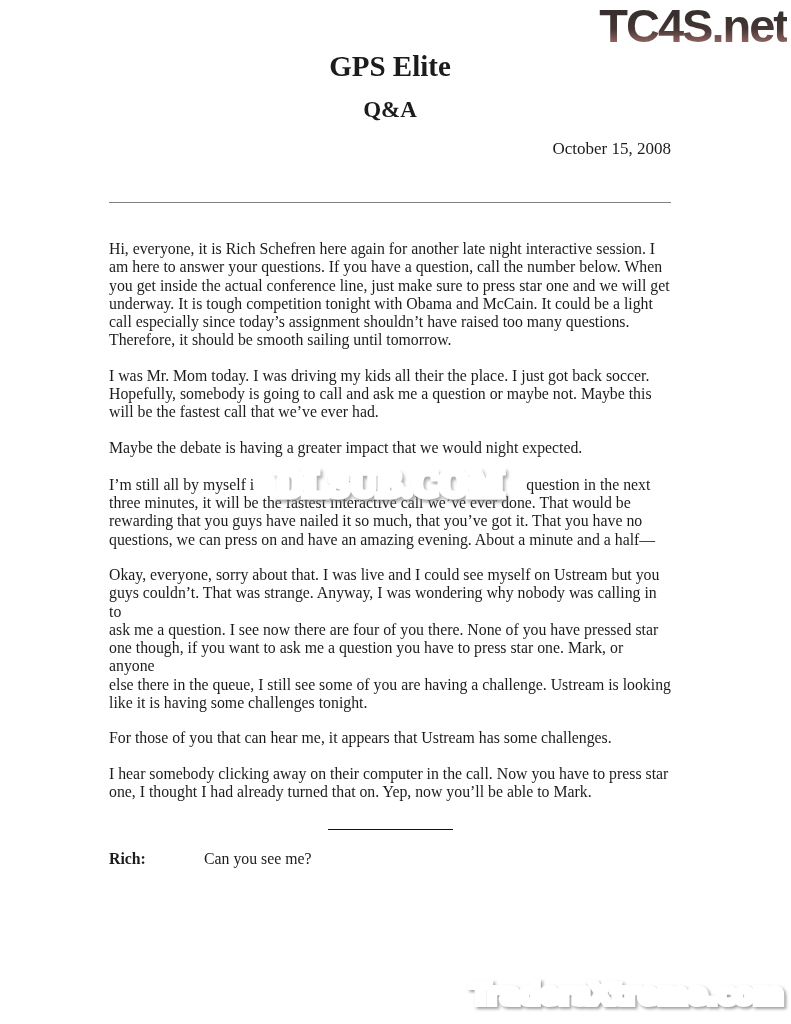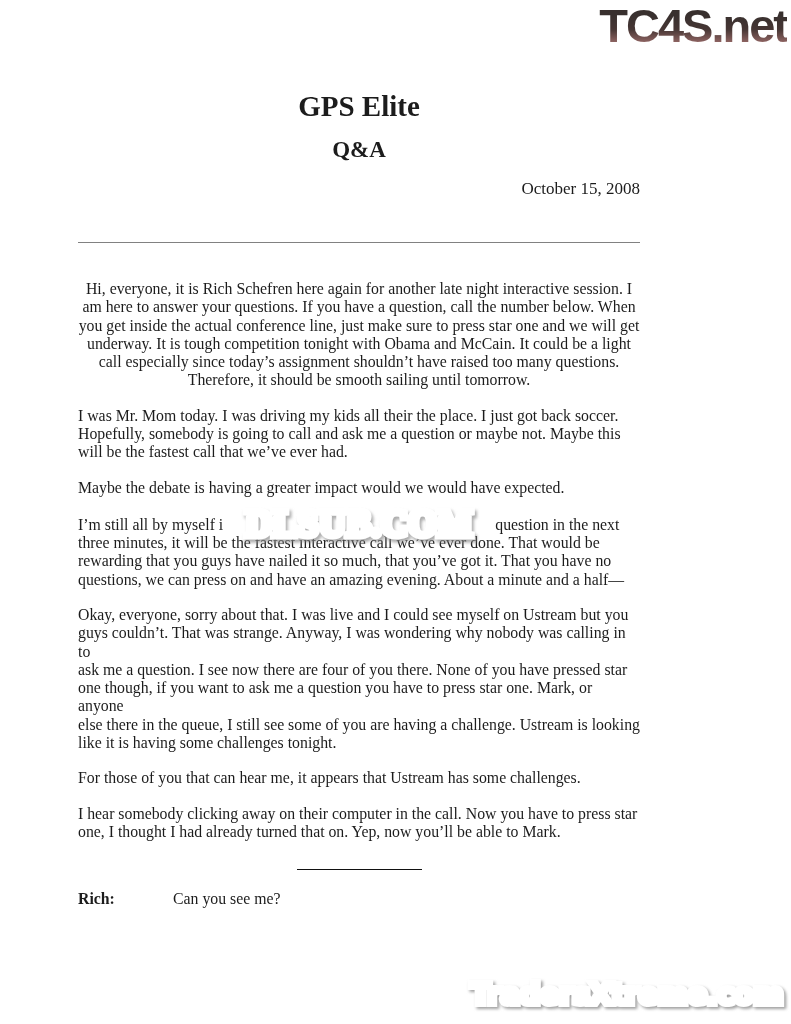--- a/index.html
+++ b/index.html
@@ -12,30 +12,30 @@
   .top-logo {
     position:absolute; top:2px; right:4px;
     font-family:"Liberation Sans", sans-serif; font-weight:bold;
     font-size:47px; line-height:1; letter-spacing:-2px;
     background:linear-gradient(180deg,#38302e 28%,#463634 58%,#8a615f 84%,#a8797a 100%);
     -webkit-background-clip:text; background-clip:text; color:transparent;text-align:center;
   }
 
   
   .doc {
-    width:562px; margin-left:78px; padding-top:90px;
+    width:562px; margin-left:109px; padding-top:50px;
     font-size:15.8px; line-height:18.3px;
   }
   .doc-title   { font-size:29px; line-height:33px; font-weight:bold; text-align:center; margin:0; }
   .doc-subtitle{ font-size:23px; line-height:26px; font-weight:bold; text-align:center; margin:14px 0 0; }
   .doc-date    { font-size:17px; line-height:20px; text-align:right; margin:16px 0 0; }
   .rule  { border:none; border-top:1px solid #818181; width:100%; margin:43px 0 0; }
 
   .para  { margin:17px 0 0; }
-  .para.first { margin-top:37px;text-align:center; }
+  .para.first { margin-top:37px; }
   .pre   { white-space:pre-line; }
   .block { display:block; }
   .nowrap{ white-space:nowrap; }
 
   
   .wm-gap {
     display:inline-block; width:272px; height:1em;
     position:relative; vertical-align:baseline;
   }
   .dlsub {
@@ -93,21 +93,21 @@
 am here to answer your questions. If you have a question, call the number below. When
 you get inside the actual conference line, just make sure to press star one and we will get
 underway. It is tough competition tonight with Obama and McCain. It could be a light
 call especially since today’s assignment shouldn’t have raised too many questions.
 Therefore, it should be smooth sailing until tomorrow.</p>
 
   <p class="para pre">I was Mr. Mom today. I was driving my kids all their the place. I just got back soccer.
 Hopefully, somebody is going to call and ask me a question or maybe not. Maybe this
 will be the fastest call that we’ve ever had.</p>
 
-  <p class="para pre">Maybe the debate is having a greater impact would we would have expected.</p>
+  <p class="para pre">Maybe the debate is having a greater impact that we would night expected.</p>
 
   <p class="para nowrap"><span>I’m still all by myself i</span><span class="wm-gap"><span class="dlsub" data-text="DLSUB.COM">DLSUB.COM</span></span><span>question in the next</span><span class="pre block">three minutes, it will be the fastest interactive call we’ve ever done. That would be
 rewarding that you guys have nailed it so much, that you’ve got it. That you have no
 questions, we can press on and have an amazing evening. About a minute and a half—</span></p>
 
   <p class="para pre">Okay, everyone, sorry about that. I was live and I could see myself on Ustream but you
 guys couldn’t. That was strange. Anyway, I was wondering why nobody was calling in to
 ask me a question. I see now there are four of you there. None of you have pressed star
 one though, if you want to ask me a question you have to press star one. Mark, or anyone
 else there in the queue, I still see some of you are having a challenge. Ustream is looking

